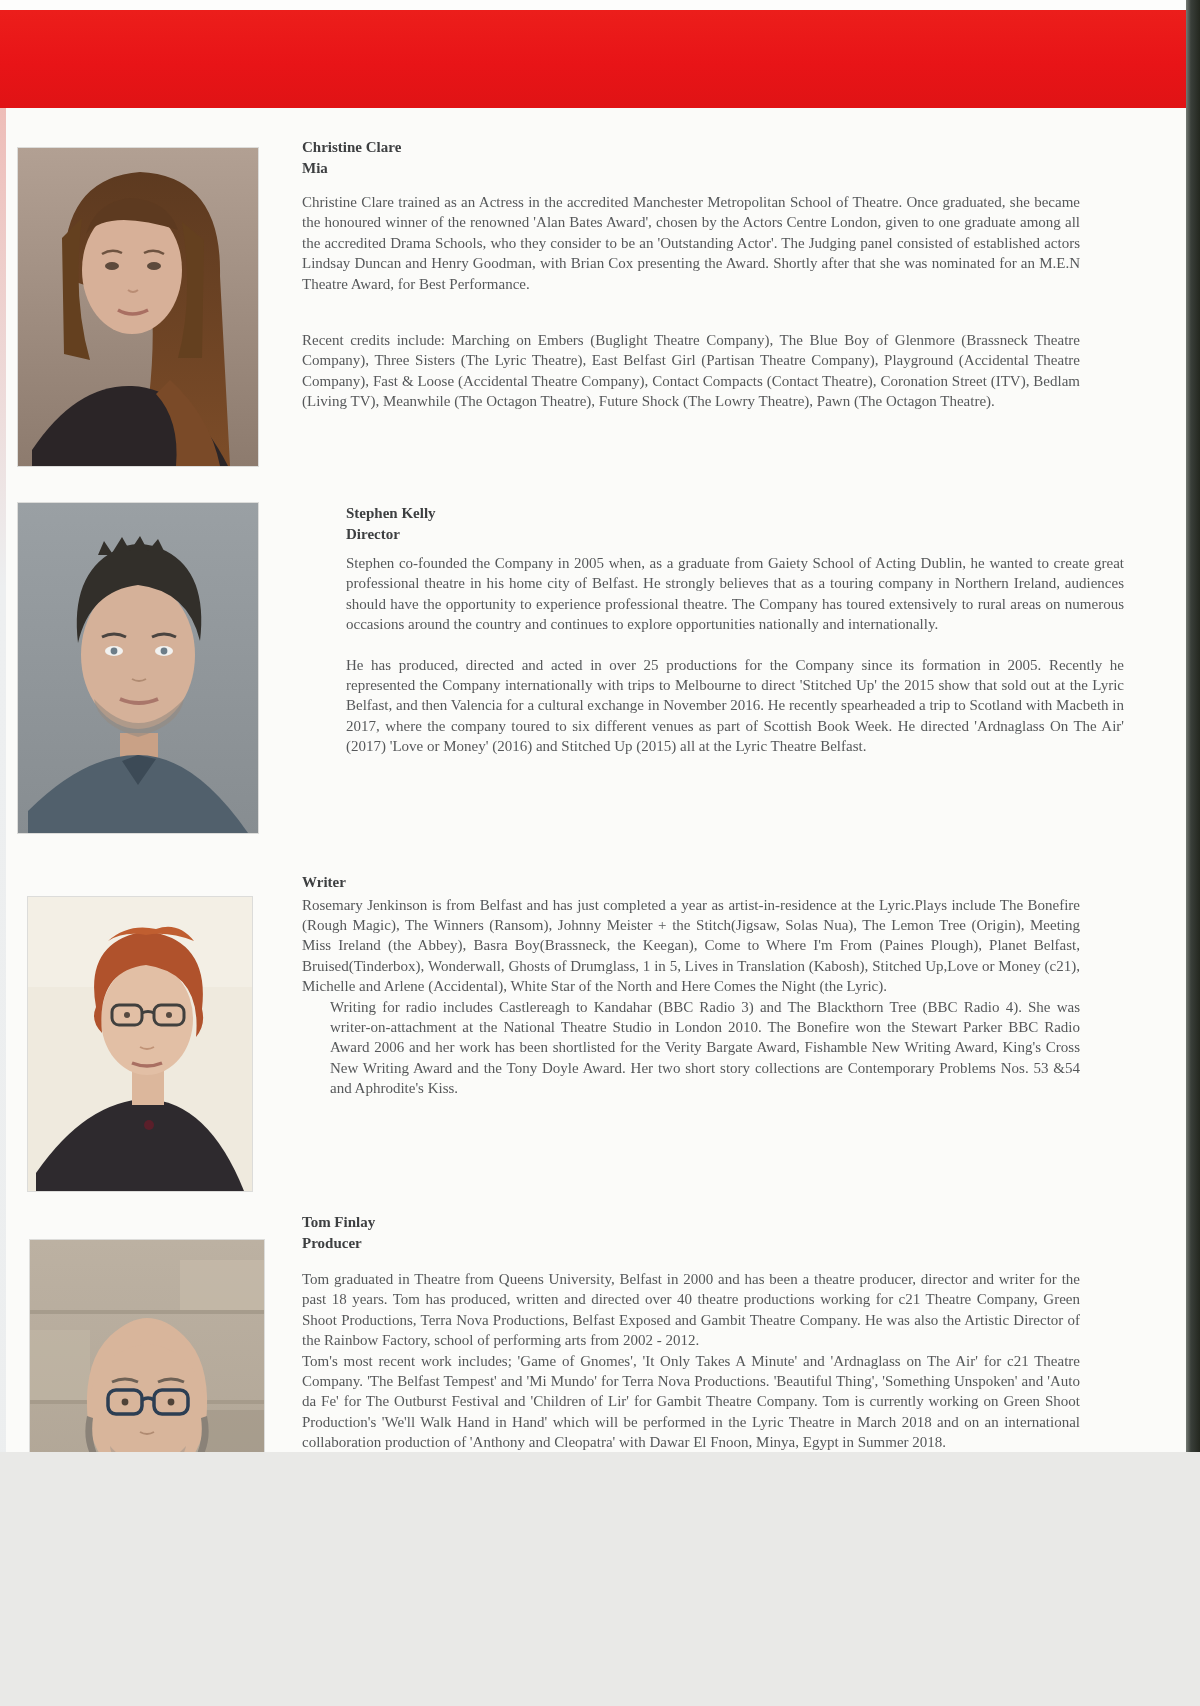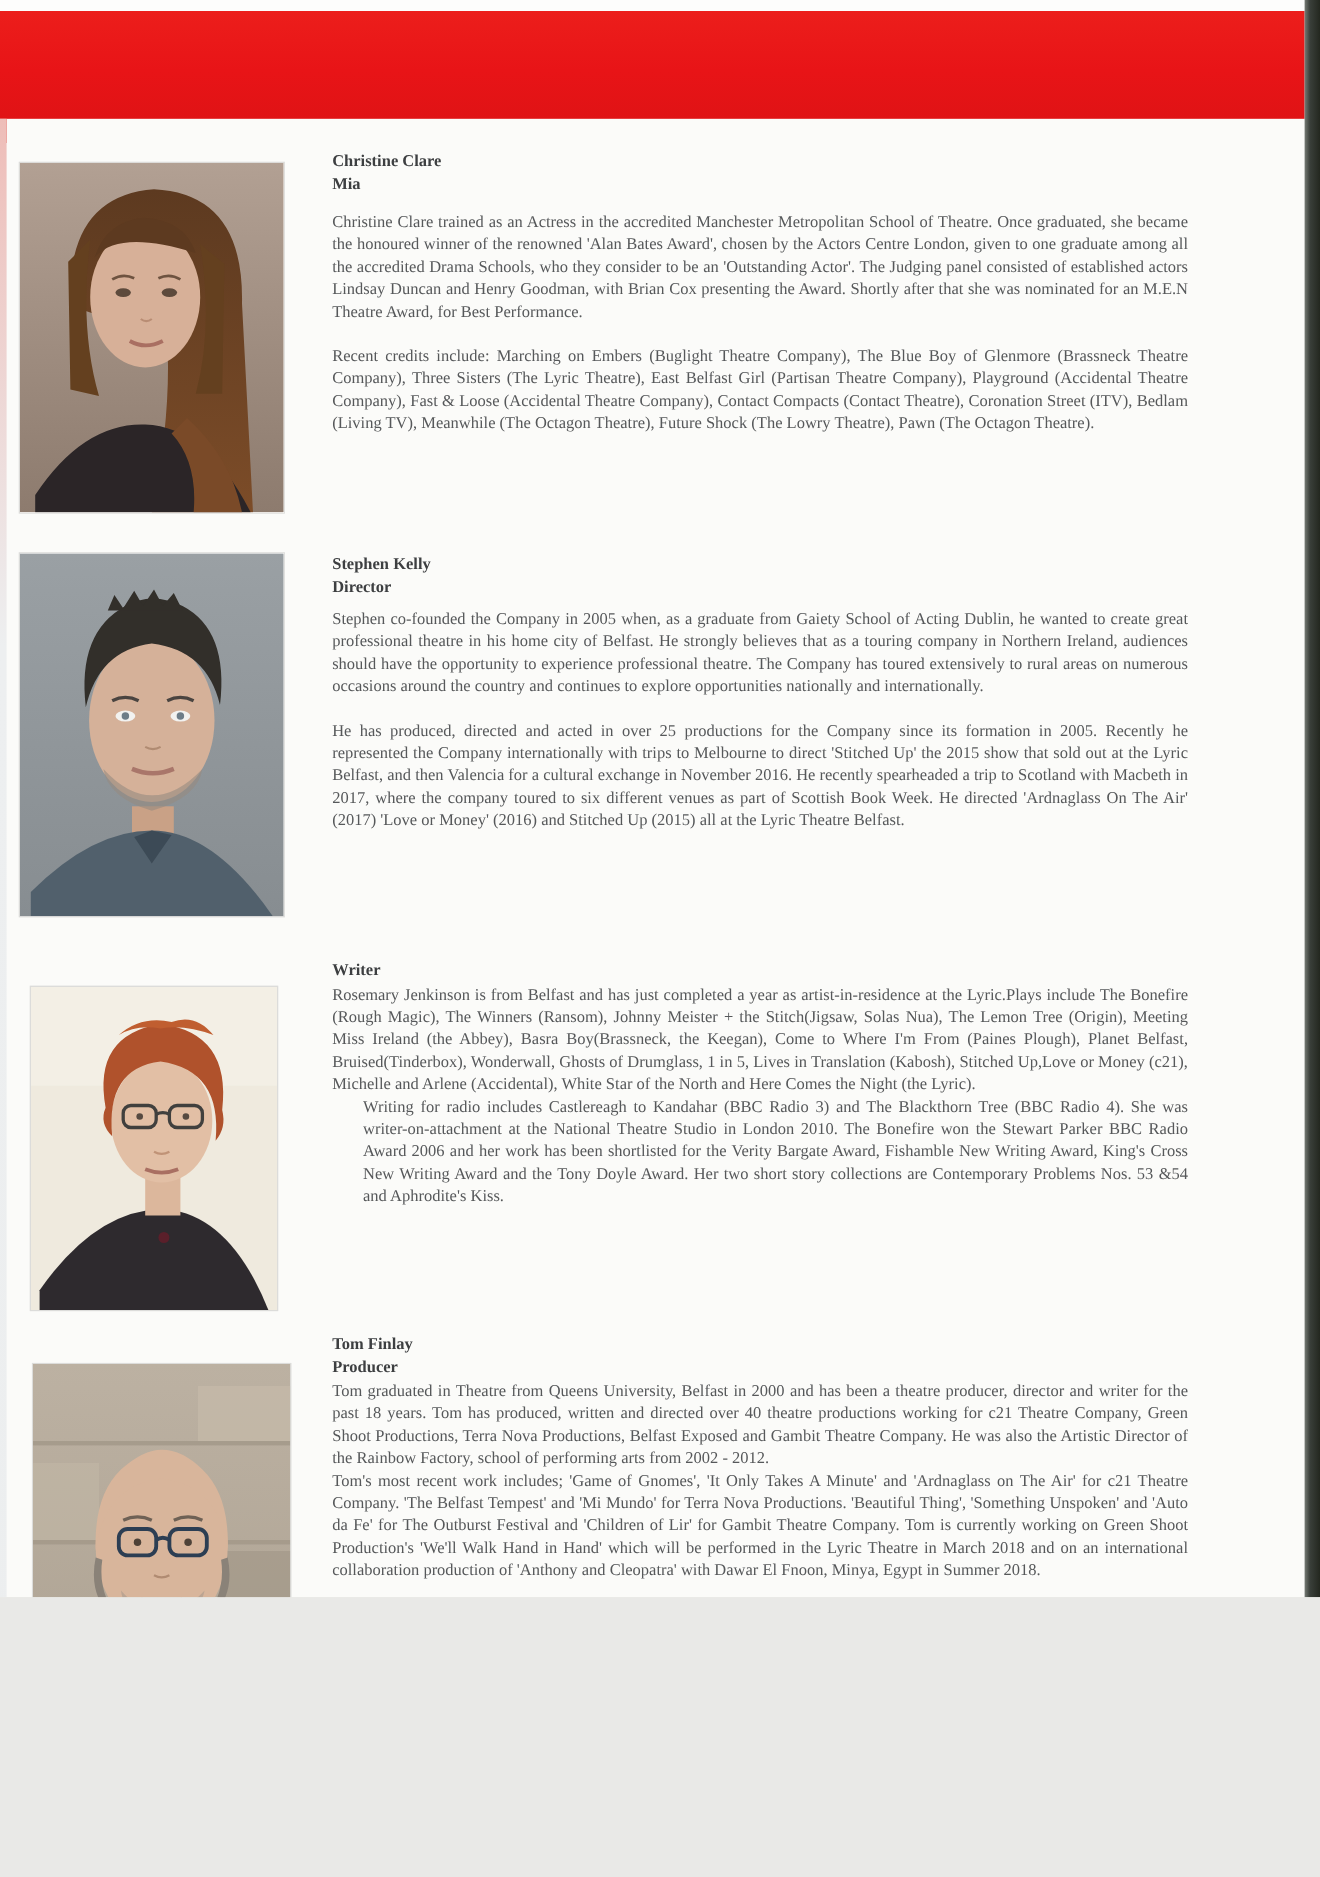--- a/index.html
+++ b/index.html
@@ -45,38 +45,38 @@
   #photo-2{left:18px;top:503px;width:240px;height:330px;}
   #photo-3{left:28px;top:897px;width:224px;height:294px;}
   #photo-4{left:30px;top:1240px;width:234px;height:440px;}
   
   .bio{
     position:absolute;left:302px;width:778px;
     color:#56585a;
     font-size:15px;line-height:20.4px;
   }
   #bio-1{top:137px;}
-  #bio-2{top:503px;}
+  #bio-2{top:503px;margin-left:44px;}
   #bio-3{top:872px;}
   #bio-4{top:1212px;}
   .bio h2,.bio h3{
     margin:0;font-size:15px;line-height:20.5px;
     font-weight:bold;color:#3d3f41;
   }
   .bio p{
     margin:0;text-align:justify;
   }
   
   #bio-1 p.p0{margin-top:14px;}
-  #bio-1 p.p1{margin-top:20px;}
+  #bio-1 p.p1{margin-top:36px;}
   #bio-2 p.p0{margin-top:9px;}
   #bio-2 p.p1{margin-top:20px;}
   #bio-3 p.p0{margin-top:2px;}
   #bio-3 p.p1{margin-top:0;margin-left:28px;}
-  #bio-4 p.p0{margin-top:2px;}
+  #bio-4 p.p0{margin-top:16px;}
   #bio-4 p.p1{margin-top:0;}
 </style>
 </head>
 <body>
 
 <div class="page">
 
   <div class="top-strip"></div>
   <div class="red-band"></div>
   <div class="red-band-tail"></div>

